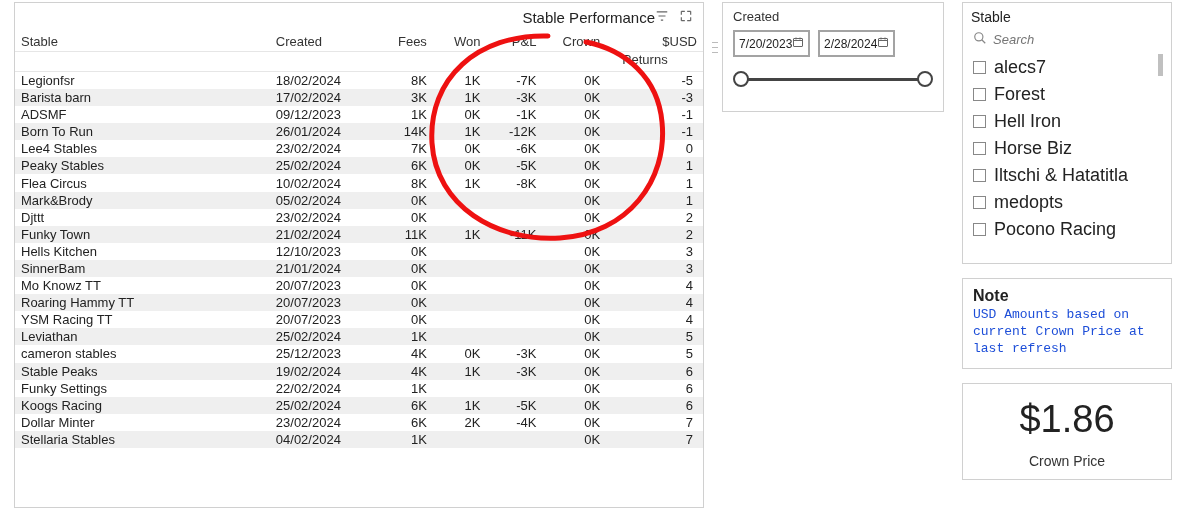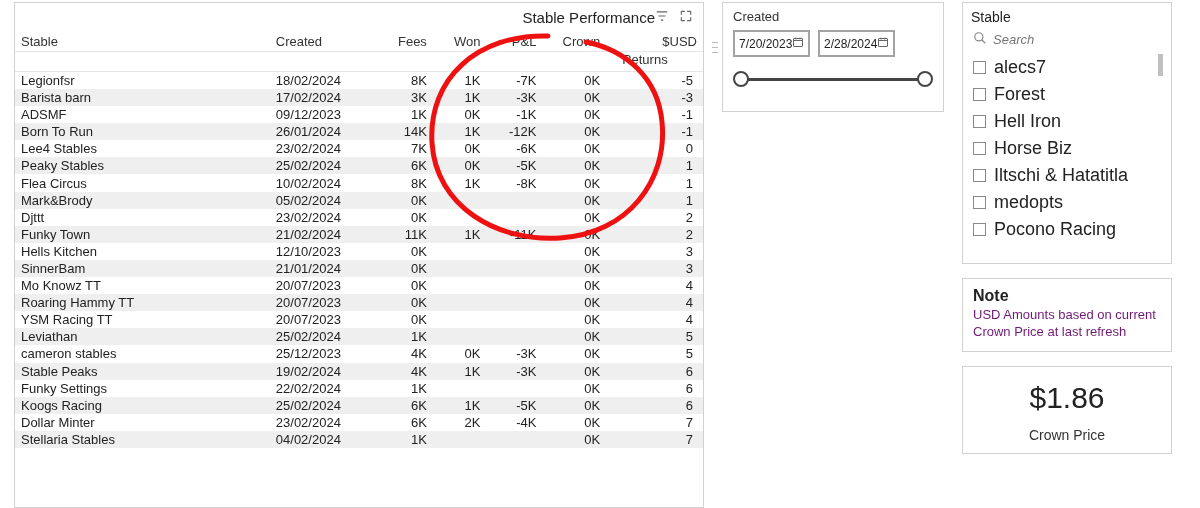--- a/index.html
+++ b/index.html
@@ -173,26 +173,26 @@
     .scroll-indicator{
       position:absolute;
       right:0; top:0;
       width:5px; height:22px;
       background:#c0c0c0;
     }
     .note-card {
       padding: 8px 10px 10px 10px;
     }
     .note-card .ntitle { font-weight: 600; font-size: 16px; margin-bottom: 2px; }
-    .note-card .ntext { font-size: 13px; color: #701a75; line-height: 1.3; }
+    .note-card .ntext { font-size: 13px; color: #1d4ed8; line-height: 1.3; font-family: Liberation Mono, monospace; }
     .price-card {
       padding: 14px 10px 10px 10px;
       text-align: center;
     }
-    .price-val { font-size: 30px; font-weight: 400; }
+    .price-val { font-size: 38px; font-weight: 400; }
     .price-lbl { font-size: 14px; color: #333; margin-top: 12px;}
     
     .annotation {
       position: absolute;
       left: 418px;
       top: 28px;
       width: 260px;
       height: 222px;
       pointer-events: none;
     }

